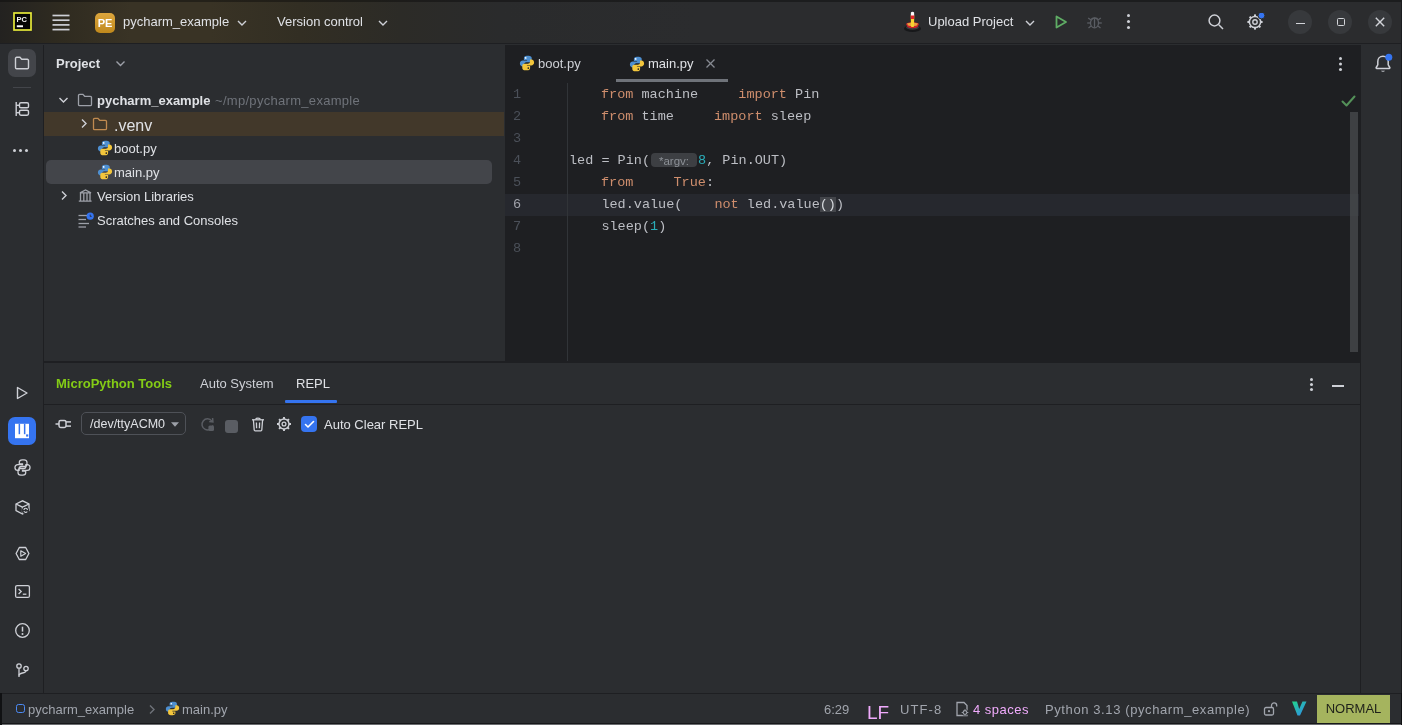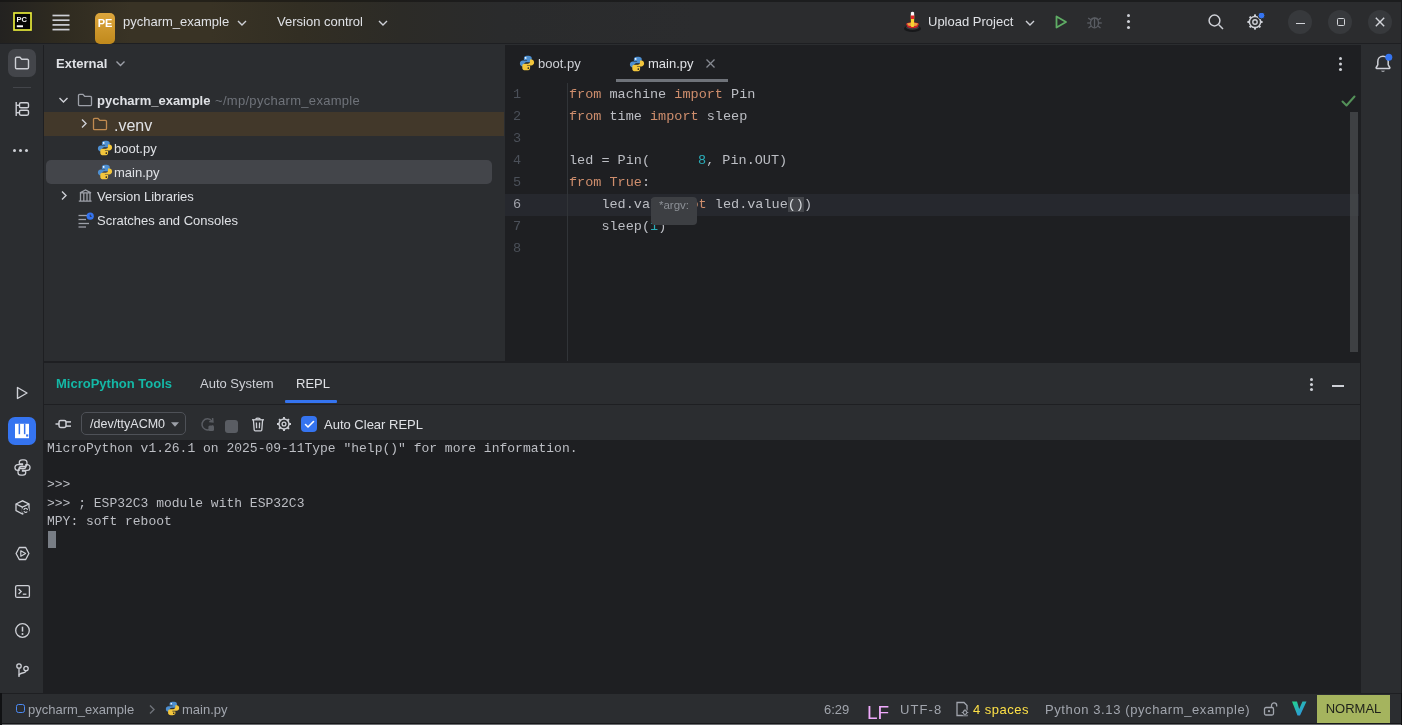--- a/index.html
+++ b/index.html
@@ -26,21 +26,21 @@
 #rightbar { left:1360px; top:45px; width:42px; height:648px; background:#2b2d30;
   border-left:1px solid #1e1f22; }
 
 #toolwin { left:44px; top:361px; width:1316px; height:332px; background:#2b2d30;
   border-top:2px solid #1e1f22; }
 #console { position:absolute; left:0px; top:77px; width:1316px; height:255px; background:#1e1f22; }
 
 #statusbar { left:0; top:693px; width:1402px; height:32px; background:#2b2d30;
   border-top:1px solid #1e1f22; }
 .mono { font-family:"Liberation Mono", monospace; }
-.kw { color:#cf8e6d; }
+.kw { color:#cf8e6d;margin-left:32px; }
 .num { color:#2aacb8; }
 </style>
 </head>
 <body>
 <svg width="0" height="0" style="position:absolute">
   <defs>
     <g id="pyicon">
       <path fill="#4e8fd0" d="M7.9 0.8 C6 0.8 4.9 1.7 4.9 3.1 V4.9 h3.2 v0.7 H3.7 C2.2 5.6 0.9 6.7 0.9 8.5 c0 1.8 1.2 2.9 2.7 2.9 H5 V9.6 C5 8.3 6 7.3 7.3 7.3 h3.3 c1.2 0 2.1-0.9 2.1-2.1 V3.1 C12.7 1.7 11.4 0.8 9.8 0.8 Z"></path>
       <circle cx="6.7" cy="2.9" r="0.85" fill="#fff"></circle>
       <path fill="#f3c63c" d="M8.1 15.2 c1.9 0 3-0.9 3-2.3 V11.1 H7.9 v-0.7 h4.4 c1.5 0 2.8-1.1 2.8-2.9 0-1.8-1.2-2.9-2.7-2.9 H11 v1.8 c0 1.3-1 2.3-2.3 2.3 H5.4 c-1.2 0-2.1 0.9-2.1 2.1 v2.1 c0 1.4 1.3 2.3 2.9 2.3 Z"></path>
@@ -118,21 +118,21 @@
     <svg class="abs" style="left:14px;top:617px" width="17" height="17" viewBox="0 0 17 17">
       <g fill="none" stroke="#ced0d6" stroke-width="1.3">
         <circle cx="5" cy="4" r="2.2"></circle>
           <circle cx="12" cy="6.5" r="2.2"></circle>
         <path d="M5 6.2 L5 15"></path>
           <path d="M12 8.7 C12 12 5 10 5 13.5"></path>
       </g>
     </svg>
   </div>
   <div class="abs" id="project">
-    <div class="abs" style="left:12px;top:11px;font-size:13px;font-weight:bold;color:#dfe1e5;">External</div>
+    <div class="abs" style="left:12px;top:11px;font-size:13px;font-weight:bold;color:#dfe1e5;">Project</div>
     <svg class="abs" style="left:71px;top:15px" width="11" height="7" viewBox="0 0 11 7">
       <polyline points="1.5,1.5 5.5,5.5 9.5,1.5" fill="none" stroke="#9da0a8" stroke-width="1.4"></polyline>
     </svg>
 
     <div class="abs" style="left:0px;top:67px;width:460px;height:24px;background:#42382a;"></div>
     <div class="abs" style="left:2px;top:115px;width:446px;height:24px;background:#43454a;border-radius:5px;"></div>
 
     <svg class="abs" style="left:14px;top:51px" width="11" height="8" viewBox="0 0 11 8">
       <polyline points="1.5,2 5.5,6 9.5,2" fill="none" stroke="#ced0d6" stroke-width="1.4"></polyline>
     </svg>
@@ -206,39 +206,39 @@
 
     <pre class="abs mono" style="left:64px;top:39px;font-size:13.5px;line-height:22px;color:#bcbec4;"><span class="kw">from</span> machine <span class="kw">import</span> Pin
 <span class="kw">from</span> time <span class="kw">import</span> sleep
 
 led = Pin(<span style="display:inline-block;width:48px;"></span><span class="num">8</span>, Pin.OUT)
 <span class="kw">from</span> <span class="kw">True</span>:
     led.value(<span class="kw">not</span> led.value<span style="background:#43454a;color:#d5d8dc;">()</span>)
     sleep(<span class="num">1</span>)
 </pre>
 
-    <div class="abs" style="left:146px;top:108px;width:46px;height:28px;border-radius:4px;background:#3d3f43;color:#8c9096;font-size:11.5px;text-align:center;line-height:16px;margin-top:44px;">*argv:</div>
+    <div class="abs" style="left:146px;top:108px;width:46px;height:14px;border-radius:4px;background:#3d3f43;color:#8c9096;font-size:11.5px;text-align:center;line-height:16px;">*argv:</div>
     <div class="abs" style="left:834px;top:12px;width:3px;height:3px;border-radius:50%;background:#ced0d6;box-shadow:0 5.5px 0 #ced0d6,0 11px 0 #ced0d6;"></div>
 
     <svg class="abs" style="left:836px;top:50px" width="15" height="13" viewBox="0 0 15 13">
       <polyline points="1.5,6.5 5.5,10.5 13.5,1.5" fill="none" stroke="#549159" stroke-width="2" stroke-linecap="round" stroke-linejoin="round"></polyline>
     </svg>
 
     <div class="abs" style="left:845px;top:67px;width:8px;height:240px;background:#4a4c4f;opacity:.75;"></div>
   </div>
   <div class="abs" id="rightbar">
     <svg class="abs" style="left:11px;top:8px" width="22" height="22" viewBox="0 0 22 22">
       <path d="M11 3.2 c-3.2 0-5.2 2.3-5.2 5.2 v3.4 l-1.6 2.7 a0.6 0.6 0 0 0 0.5 0.9 h12.6 a0.6 0.6 0 0 0 0.5-0.9 l-1.6-2.7 V8.4 c0-2.9-2-5.2-5.2-5.2 Z" fill="none" stroke="#ced0d6" stroke-width="1.5"></path>
       <path d="M9 17.8 a2.2 1.6 0 0 0 4 0 Z" fill="#ced0d6"></path>
       <circle cx="16.8" cy="4.2" r="3.5" fill="#3574f0"></circle>
     </svg>
   </div>
   <div class="abs" id="toolwin">
 
-    <div class="abs" style="left:12px;top:13px;font-size:13px;font-weight:bold;color:#14b8a6;">MicroPython Tools</div>
+    <div class="abs" style="left:12px;top:13px;font-size:13px;font-weight:bold;color:#84cc16;">MicroPython Tools</div>
     <div class="abs" style="left:156px;top:13px;font-size:13px;color:#ced0d6;">Auto System</div>
     <div class="abs" style="left:252px;top:13px;font-size:13px;color:#dfe1e5;">REPL</div>
     <div class="abs" style="left:241px;top:37px;width:52px;height:3px;background:#3574f0;border-radius:1px;"></div>
     <div class="abs" style="left:1266px;top:15px;width:3px;height:3px;border-radius:50%;background:#ced0d6;box-shadow:0 5px 0 #ced0d6,0 10px 0 #ced0d6;"></div>
     <div class="abs" style="left:1288px;top:22px;width:12px;height:1.6px;background:#ced0d6;"></div>
     <div class="abs" style="left:0px;top:41px;width:1316px;height:1px;background:#1e1f22;"></div>
 
     <svg class="abs" style="left:11px;top:53px" width="19" height="16" viewBox="0 0 19 16">
       <g stroke="#ced0d6" stroke-width="1.5" fill="none">
         <line x1="0.5" y1="8" x2="4" y2="8"></line>
@@ -281,28 +281,20 @@
         </g>
         <circle cx="0" cy="0" r="5" fill="none" stroke="#ced0d6" stroke-width="1.4"></circle>
         <circle cx="0" cy="0" r="1.9" fill="none" stroke="#ced0d6" stroke-width="1.3"></circle>
       </g>
     </svg>
     <div class="abs" style="left:257px;top:53px;width:16px;height:16px;border-radius:4px;background:#3574f0;"></div>
     <svg class="abs" style="left:260px;top:57px" width="11" height="9" viewBox="0 0 11 9">
       <polyline points="1.5,4.5 4,7 9.5,1.5" fill="none" stroke="#fff" stroke-width="1.6" stroke-linecap="round" stroke-linejoin="round"></polyline>
     </svg>
     <div class="abs" style="left:280px;top:54px;font-size:13px;color:#dfe1e5;">Auto Clear REPL</div>
-    <div id="console">
-      <pre class="abs mono" style="left:3px;top:0px;font-size:13px;line-height:18.2px;color:#bcbec4;">MicroPython v1.26.1 on 2025-09-11Type "help()" for more information.
-
-&gt;&gt;&gt;
-&gt;&gt;&gt; ; ESP32C3 module with ESP32C3
-MPY: soft reboot</pre>
-      <div class="abs" style="left:4px;top:91px;width:8px;height:17px;background:#787d85;"></div>
-    </div>
   </div>
   <div class="abs" id="statusbar">
     <div class="abs" style="left:16px;top:10px;width:8.5px;height:8.5px;border:1.6px solid #4c8bf5;border-radius:2.5px;"></div>
     <div class="abs" style="left:28px;top:8px;font-size:13px;color:#a1a5ad;">pycharm_example</div>
     <svg class="abs" style="left:148px;top:10px" width="8" height="11" viewBox="0 0 8 11">
       <polyline points="2,1.5 6,5.5 2,9.5" fill="none" stroke="#6f737a" stroke-width="1.4"></polyline>
     </svg>
     <svg class="abs" style="left:165px;top:7px" width="15" height="15" viewBox="0 0 16 16">
         <use href="#pyicon"></use>
       </svg>
@@ -314,21 +306,21 @@
       <path d="M3 1.5 h7 l3 3 v10 h-10 Z" fill="none" stroke="#a1a5ad" stroke-width="1.3"></path>
       <circle cx="11" cy="11.5" r="3.2" fill="#2b2d30"></circle>
       <circle cx="11" cy="11.5" r="1.9" fill="none" stroke="#a1a5ad" stroke-width="1.1"></circle>
       <g stroke="#a1a5ad" stroke-width="1.1">
         <line x1="11" y1="8.2" x2="11" y2="9.4"></line>
           <line x1="11" y1="13.6" x2="11" y2="14.8"></line>
         <line x1="7.7" y1="11.5" x2="8.9" y2="11.5"></line>
           <line x1="13.1" y1="11.5" x2="14.3" y2="11.5"></line>
       </g>
     </svg>
-    <div class="abs" style="left:973px;top:8px;font-size:13px;color:#fde047;letter-spacing:0.5px;">4 spaces</div>
+    <div class="abs" style="left:973px;top:8px;font-size:13px;color:#f0abfc;letter-spacing:0.5px;">4 spaces</div>
     <div class="abs" style="left:1045px;top:8px;font-size:13px;color:#a1a5ad;letter-spacing:0.6px;">Python 3.13 (pycharm_example)</div>
     <svg class="abs" style="left:1262px;top:7px" width="16" height="16" viewBox="0 0 16 16">
       <g fill="none" stroke="#a1a5ad" stroke-width="1.3">
         <rect x="2.5" y="6.5" width="9" height="7.5" rx="1.5"></rect>
         <path d="M9.5 6.5 V4.5 a2.6 2.6 0 0 1 5.2 0 V5.5"></path>
       </g>
       <circle cx="7" cy="10.2" r="1.1" fill="#a1a5ad"></circle>
     </svg>
     <svg class="abs" style="left:1291px;top:7px" width="16" height="15" viewBox="0 0 16 15">
       <defs>
@@ -351,21 +343,21 @@
 
     <svg class="abs" style="left:52px;top:14px" width="18" height="17" viewBox="0 0 18 17">
       <g stroke="#ced0d6" stroke-width="1.7">
         <line x1="0.5" y1="1.5" x2="17.5" y2="1.5"></line>
           <line x1="0.5" y1="6.2" x2="17.5" y2="6.2"></line>
         <line x1="0.5" y1="10.9" x2="17.5" y2="10.9"></line>
           <line x1="0.5" y1="15.6" x2="17.5" y2="15.6"></line>
       </g>
     </svg>
 
-    <div class="abs" style="left:95px;top:13px;width:20px;height:31px;border-radius:5px;
+    <div class="abs" style="left:95px;top:13px;width:20px;height:20px;border-radius:5px;
       background:linear-gradient(180deg,#dca63d 0%,#c0891c 100%);color:#fff;font-size:11px;
       font-weight:bold;text-align:center;line-height:20px;">PE</div>
     <div class="tbtext" style="left:123px;">pycharm_example</div>
     <svg class="abs" style="left:236px;top:19px" width="12" height="8" viewBox="0 0 12 8">
       <polyline points="2,2 6,6 10,2" fill="none" stroke="#ced0d6" stroke-width="1.4"></polyline>
     </svg>
     <div class="tbtext" style="left:277px;">Version control</div>
     <svg class="abs" style="left:377px;top:19px" width="12" height="8" viewBox="0 0 12 8">
       <polyline points="2,2 6,6 10,2" fill="none" stroke="#ced0d6" stroke-width="1.4"></polyline>
     </svg>

